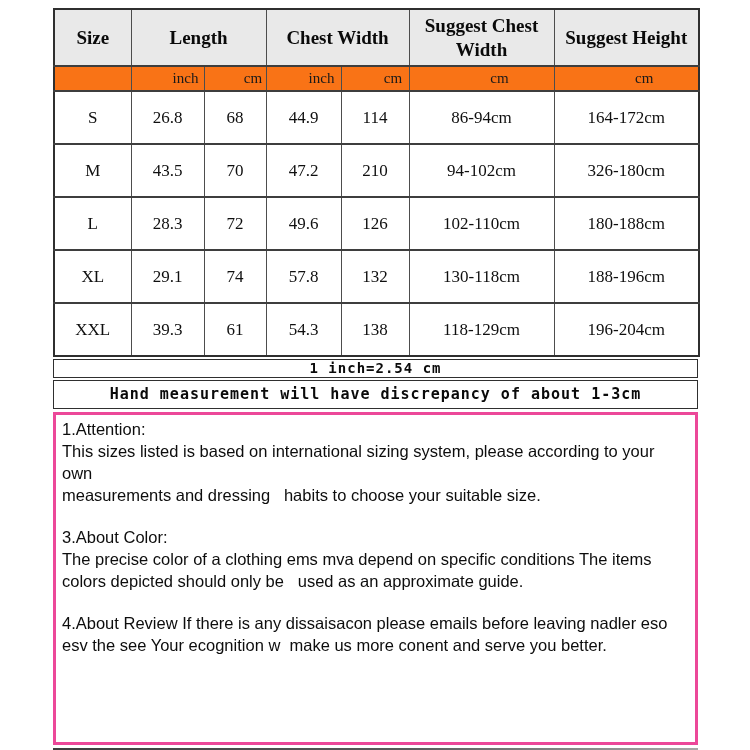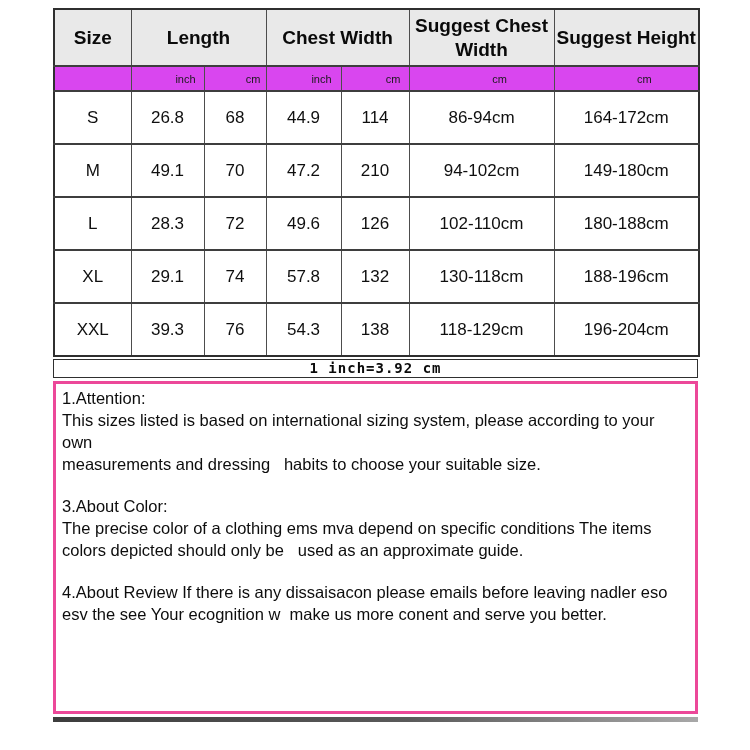--- a/index.html
+++ b/index.html
@@ -20,39 +20,40 @@
     position: absolute;
     left: 53px;
     top: 8px;
     width: 645px;
   }
   table.size-chart {
     border-collapse: collapse;
     table-layout: fixed;
     width: 645px;
     border: 2px solid #2f2f2f;
+    font-family: Liberation Serif, serif;
   }
   .size-chart th, .size-chart td {
     border: 1px solid #4d4d4d;
     text-align: center;
     vertical-align: middle;
     padding: 0;
     overflow: hidden;
   }
   .size-chart tr.header-row th {
     background: #e9e9e9;
     font-size: 19px;
     font-weight: bold;
     height: 55px;
     line-height: 1.25;
     color: #0a0a0a;
   }
   .size-chart tr.unit-row td {
-    background: #d946ef;
-    font-size: 11px;
+    background: #f97316;
+    font-size: 15px;
     height: 23px;
     border-top: 2px solid #3e3e3e;
     color: #1a1a1a;
     padding-left: 36px;
   }
   .size-chart tr.data-row td {
     background: #ffffff;
     font-size: 17px;
     height: 51px;
     border-top: 2px solid #3e3e3e;
@@ -143,26 +144,26 @@
           <td>S</td>
           <td>26.8</td>
           <td>68</td>
           <td>44.9</td>
           <td>114</td>
           <td>86-94cm</td>
           <td>164-172cm</td>
         </tr>
         <tr class="data-row">
           <td>M</td>
-          <td>49.1</td>
+          <td>43.5</td>
           <td>70</td>
           <td>47.2</td>
           <td>210</td>
           <td>94-102cm</td>
-          <td>149-180cm</td>
+          <td>326-180cm</td>
         </tr>
         <tr class="data-row">
           <td>L</td>
           <td>28.3</td>
           <td>72</td>
           <td>49.6</td>
           <td>126</td>
           <td>102-110cm</td>
           <td>180-188cm</td>
         </tr>
@@ -171,31 +172,32 @@
           <td>29.1</td>
           <td>74</td>
           <td>57.8</td>
           <td>132</td>
           <td>130-118cm</td>
           <td>188-196cm</td>
         </tr>
         <tr class="data-row">
           <td>XXL</td>
           <td>39.3</td>
-          <td>76</td>
+          <td>61</td>
           <td>54.3</td>
           <td>138</td>
           <td>118-129cm</td>
           <td>196-204cm</td>
         </tr>
       </tbody>
     </table>
 
-    <div class="conv-box">1 inch=3.92 cm</div>
-
+    <div class="conv-box">1 inch=2.54 cm</div>
+
+    <div class="hand-box">Hand measurement will have discrepancy of about 1-3cm</div>
 
     <div class="notes-box">
       <div class="notes-section">1.Attention:
 This sizes listed is based on international sizing system, please according to your own
 measurements and dressing   habits to choose your suitable size.</div>
       <div class="notes-section">3.About Color:
 The precise color of a clothing ems mva depend on specific conditions The items
 colors depicted should only be   used as an approximate guide.</div>
       <div class="notes-section">4.About Review If there is any dissaisacon please emails before leaving nadler eso
 esv the see Your ecognition w  make us more conent and serve you better.</div>

